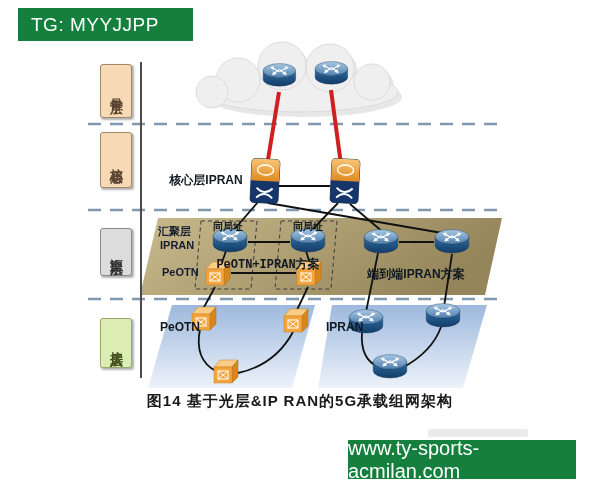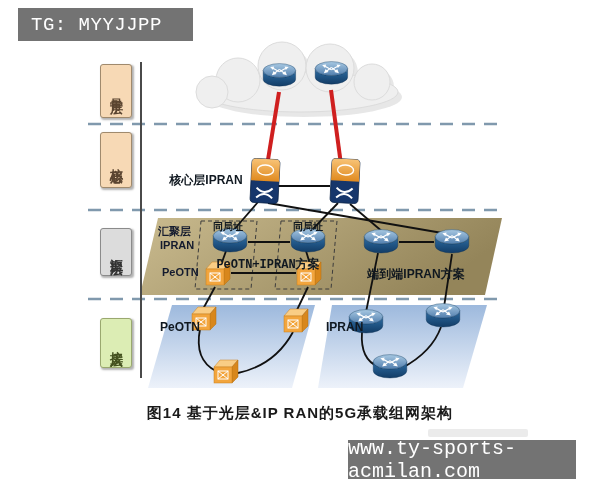--- a/index.html
+++ b/index.html
@@ -1,33 +1,33 @@
 <!DOCTYPE html>
 <html><head>
 <meta charset="utf-8">
 <style>
   html,body{margin:0;padding:0;}
   body{width:600px;height:480px;background:#ffffff;position:relative;overflow:hidden;
        font-family:"Liberation Sans","DejaVu Sans",sans-serif;}
   #canvas{position:absolute;inset:0;width:600px;height:480px;}
   svg{position:absolute;left:0;top:0;}
   .lbl{position:absolute;color:#101820;white-space:nowrap;}
-  .badge{position:absolute;background:#737373;color:#ffffff;display:flex;align-items:center;font-family:Liberation Mono, monospace;}
+  .badge{position:absolute;background:#15803d;color:#ffffff;display:flex;align-items:center;}
   .badge.tl{left:18px;top:8px;width:162px;height:33px;font-size:19px;padding-left:13px;letter-spacing:.5px;}
   .badge.br{left:348px;top:440px;width:228px;height:39px;font-size:20px;justify-content:center;}
   .layer-box{position:absolute;left:100px;width:30px;border:1px solid #a08a6d;border-radius:3px;
              display:flex;align-items:center;justify-content:center;
              writing-mode:vertical-rl;text-orientation:upright;
              font-size:13px;font-weight:bold;letter-spacing:2px;
              box-shadow:1.5px 1.5px 2px rgba(0,0,0,.3);}
   .peach{background:#f7d9b5;color:#5a4430;}
   .grayb{background:#dcdcdc;color:#333;border-color:#8b8b8b;}
   .greenb{background:#dcedb4;color:#44511f;border-color:#9aa86f;}
   .b{font-weight:bold;}
-  .caption{position:absolute;left:0;top:404px;width:600px;text-align:center;
+  .caption{position:absolute;left:0;top:392px;width:600px;text-align:center;
            font-size:15px;font-weight:600;color:#1a1a1a;letter-spacing:1px;}
   .faint{position:absolute;left:428px;top:429px;width:100px;height:8px;background:#ebebeb;border-radius:2px;}
 </style>
 </head>
 <body>
 
 <div id="canvas">
 
 <svg width="600" height="480" viewBox="0 0 600 480">
   <defs>

